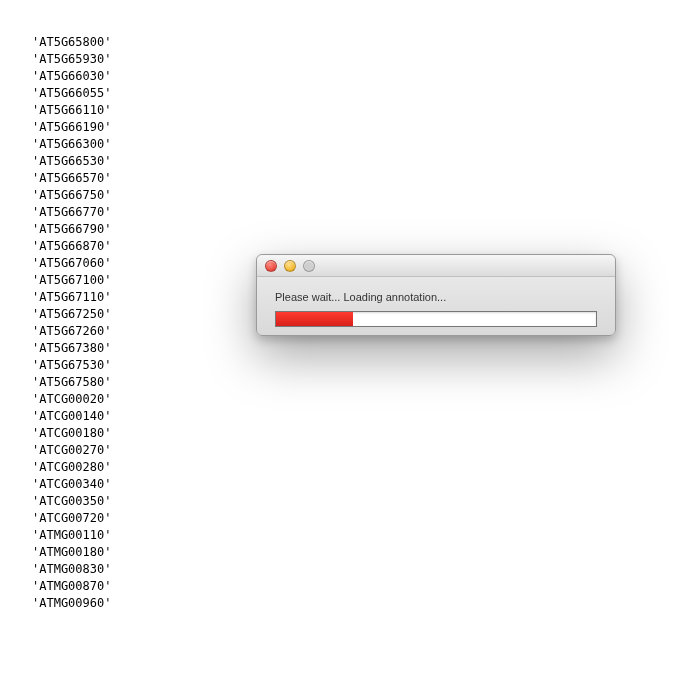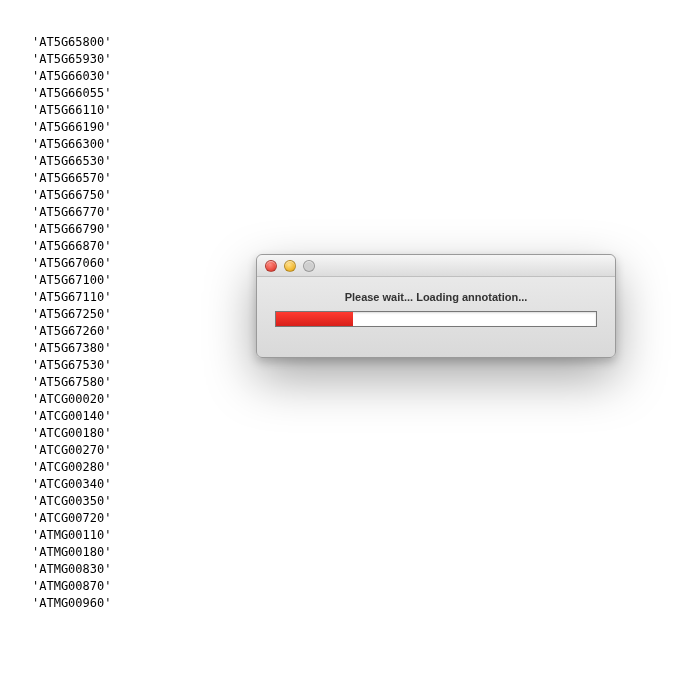--- a/index.html
+++ b/index.html
@@ -42,23 +42,22 @@
     }
     .tl-btn {
       width: 12px; height: 12px; border-radius: 50%;
       border: 1px solid rgba(0,0,0,0.25);
       box-shadow: inset 0 1px 1px rgba(255,255,255,0.5);
     }
     .tl-close { background: radial-gradient(circle at 40% 35%, #ff8a80, #e8463a 70%); }
     .tl-min { background: radial-gradient(circle at 40% 35%, #ffe08a, #f0b429 70%); }
     .tl-max { background: #cfcfcf; }
     .dialog-body {
-      padding: 14px 18px 30px;
-      text-align: center;
-      font-weight: bold;
+      padding: 14px 18px 8px;
+      text-align: left;
     }
     .dialog-msg {
       font-family: "Lucida Grande", "Helvetica Neue", Arial, sans-serif;
       font-size: 11px;
       color: #333;
       margin-bottom: 8px;
     }
     .progress-outer {
       height: 16px;
       background: #fff;

